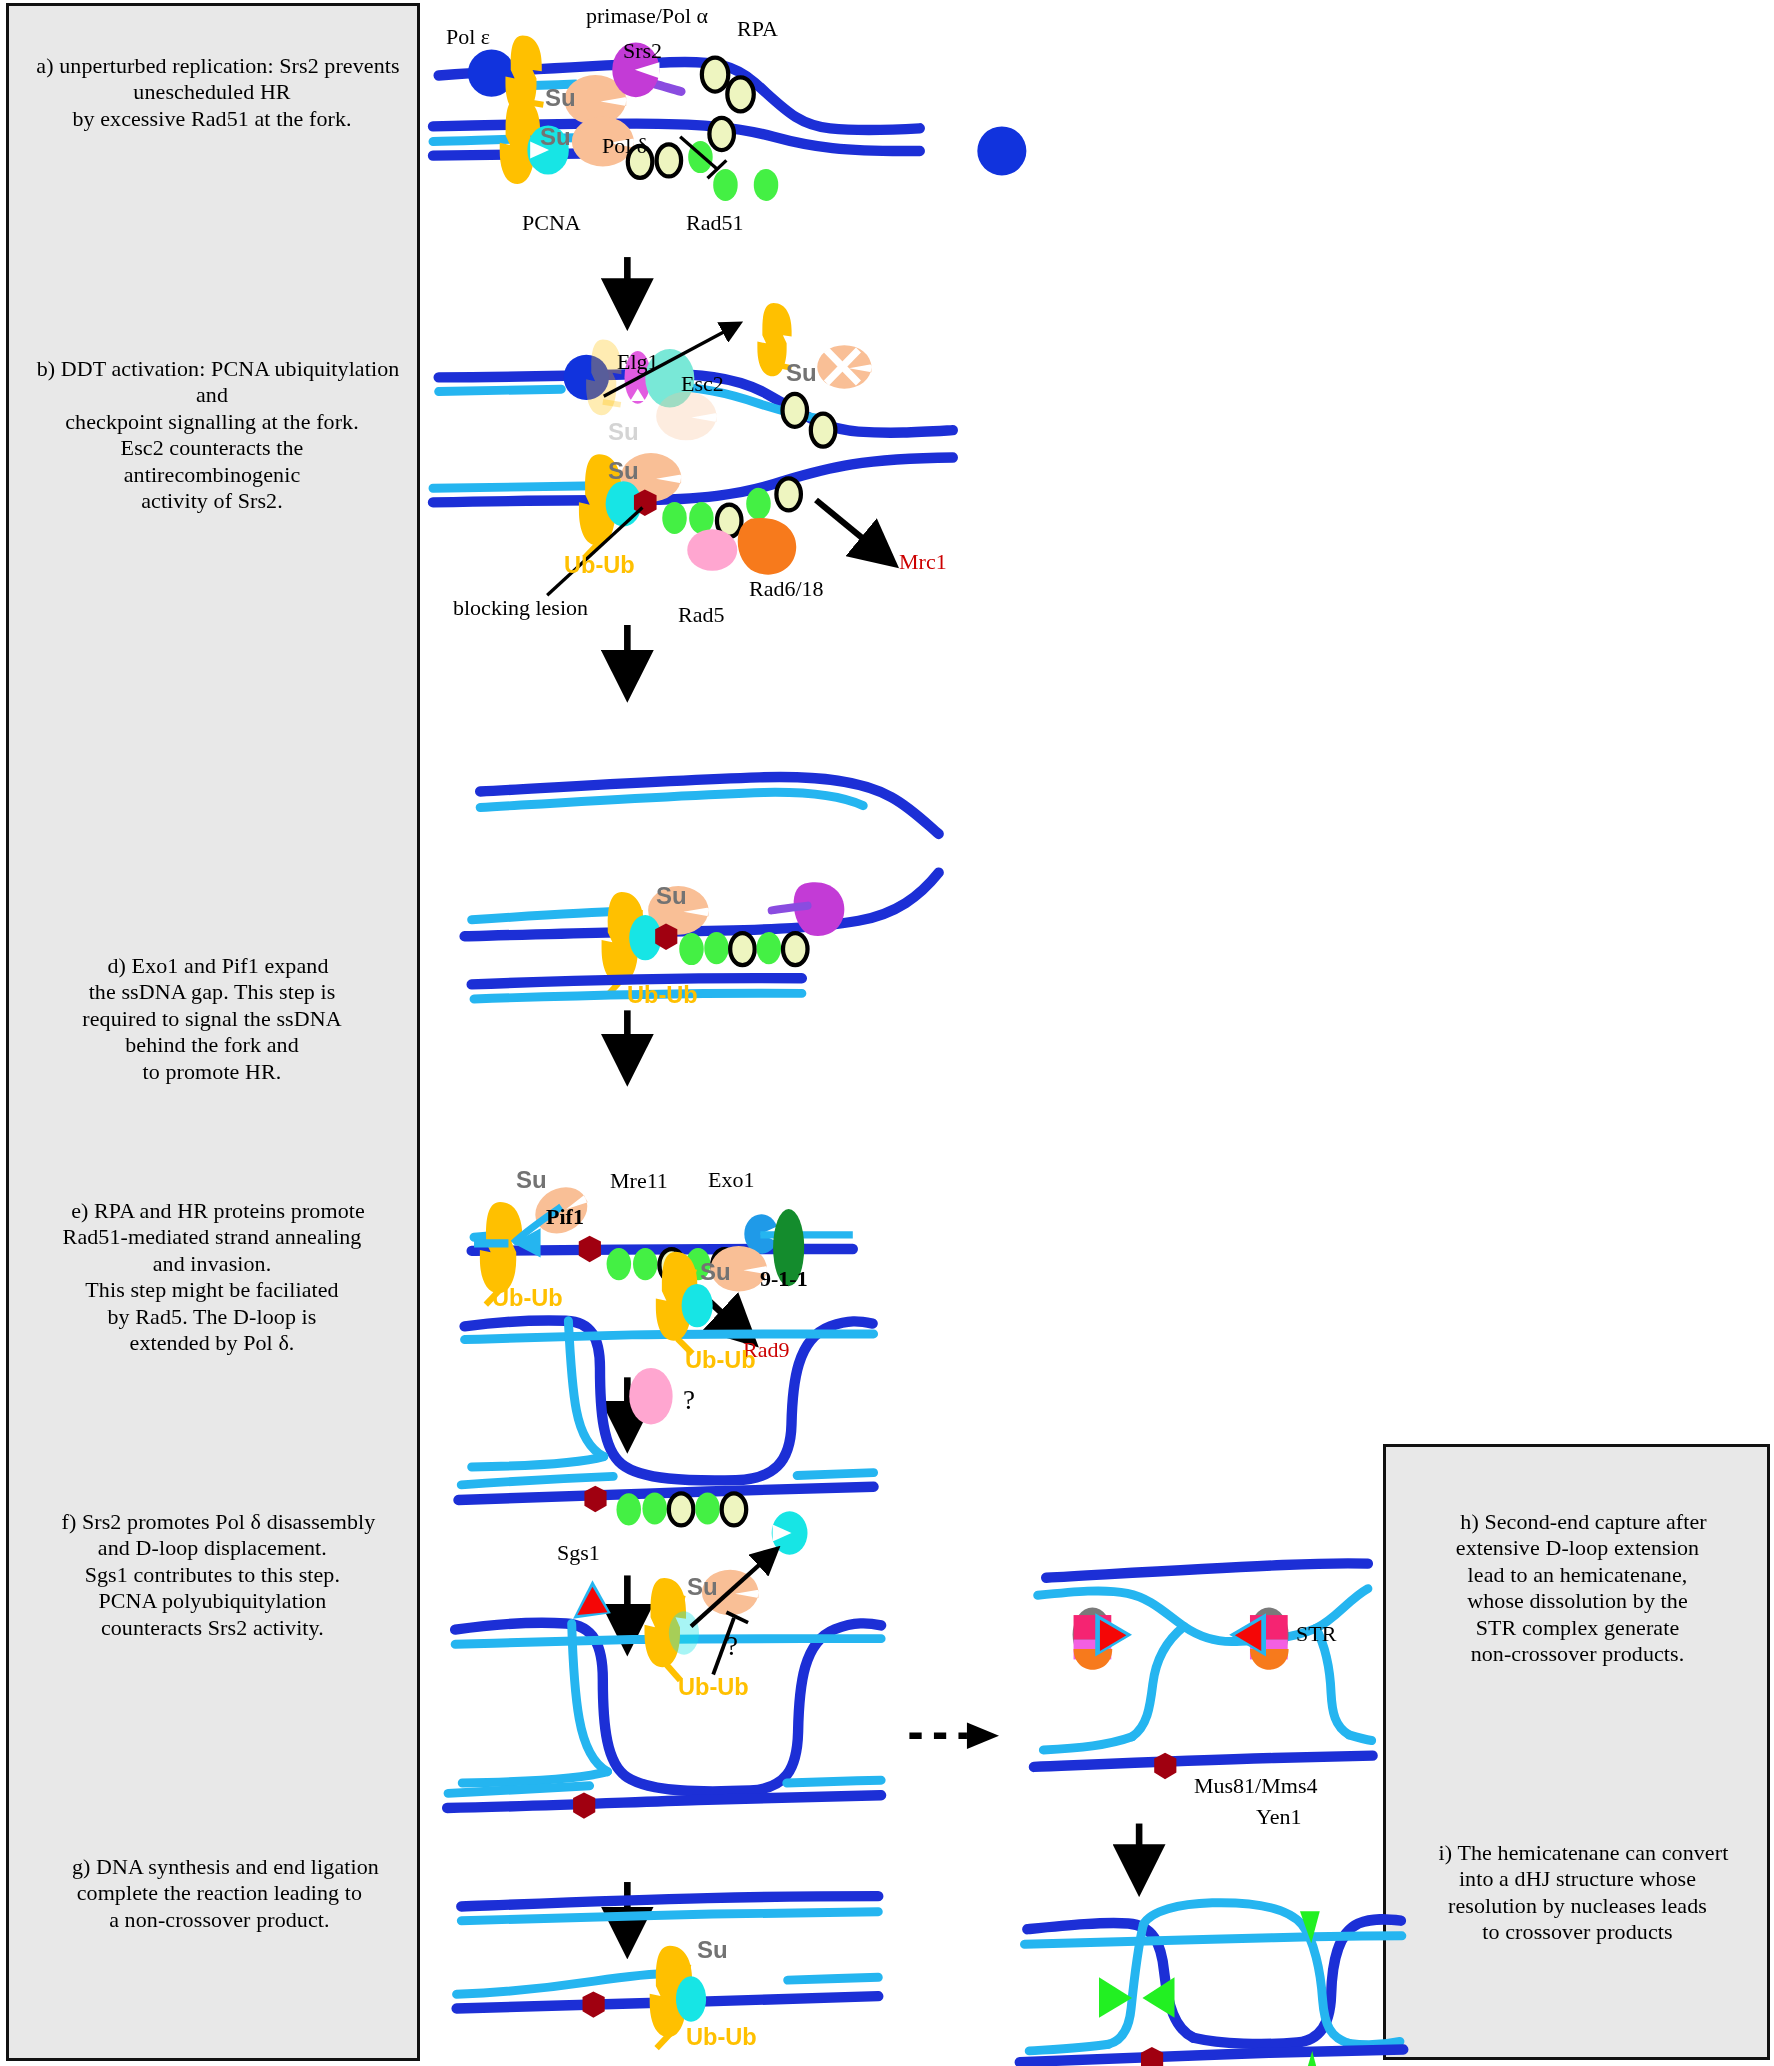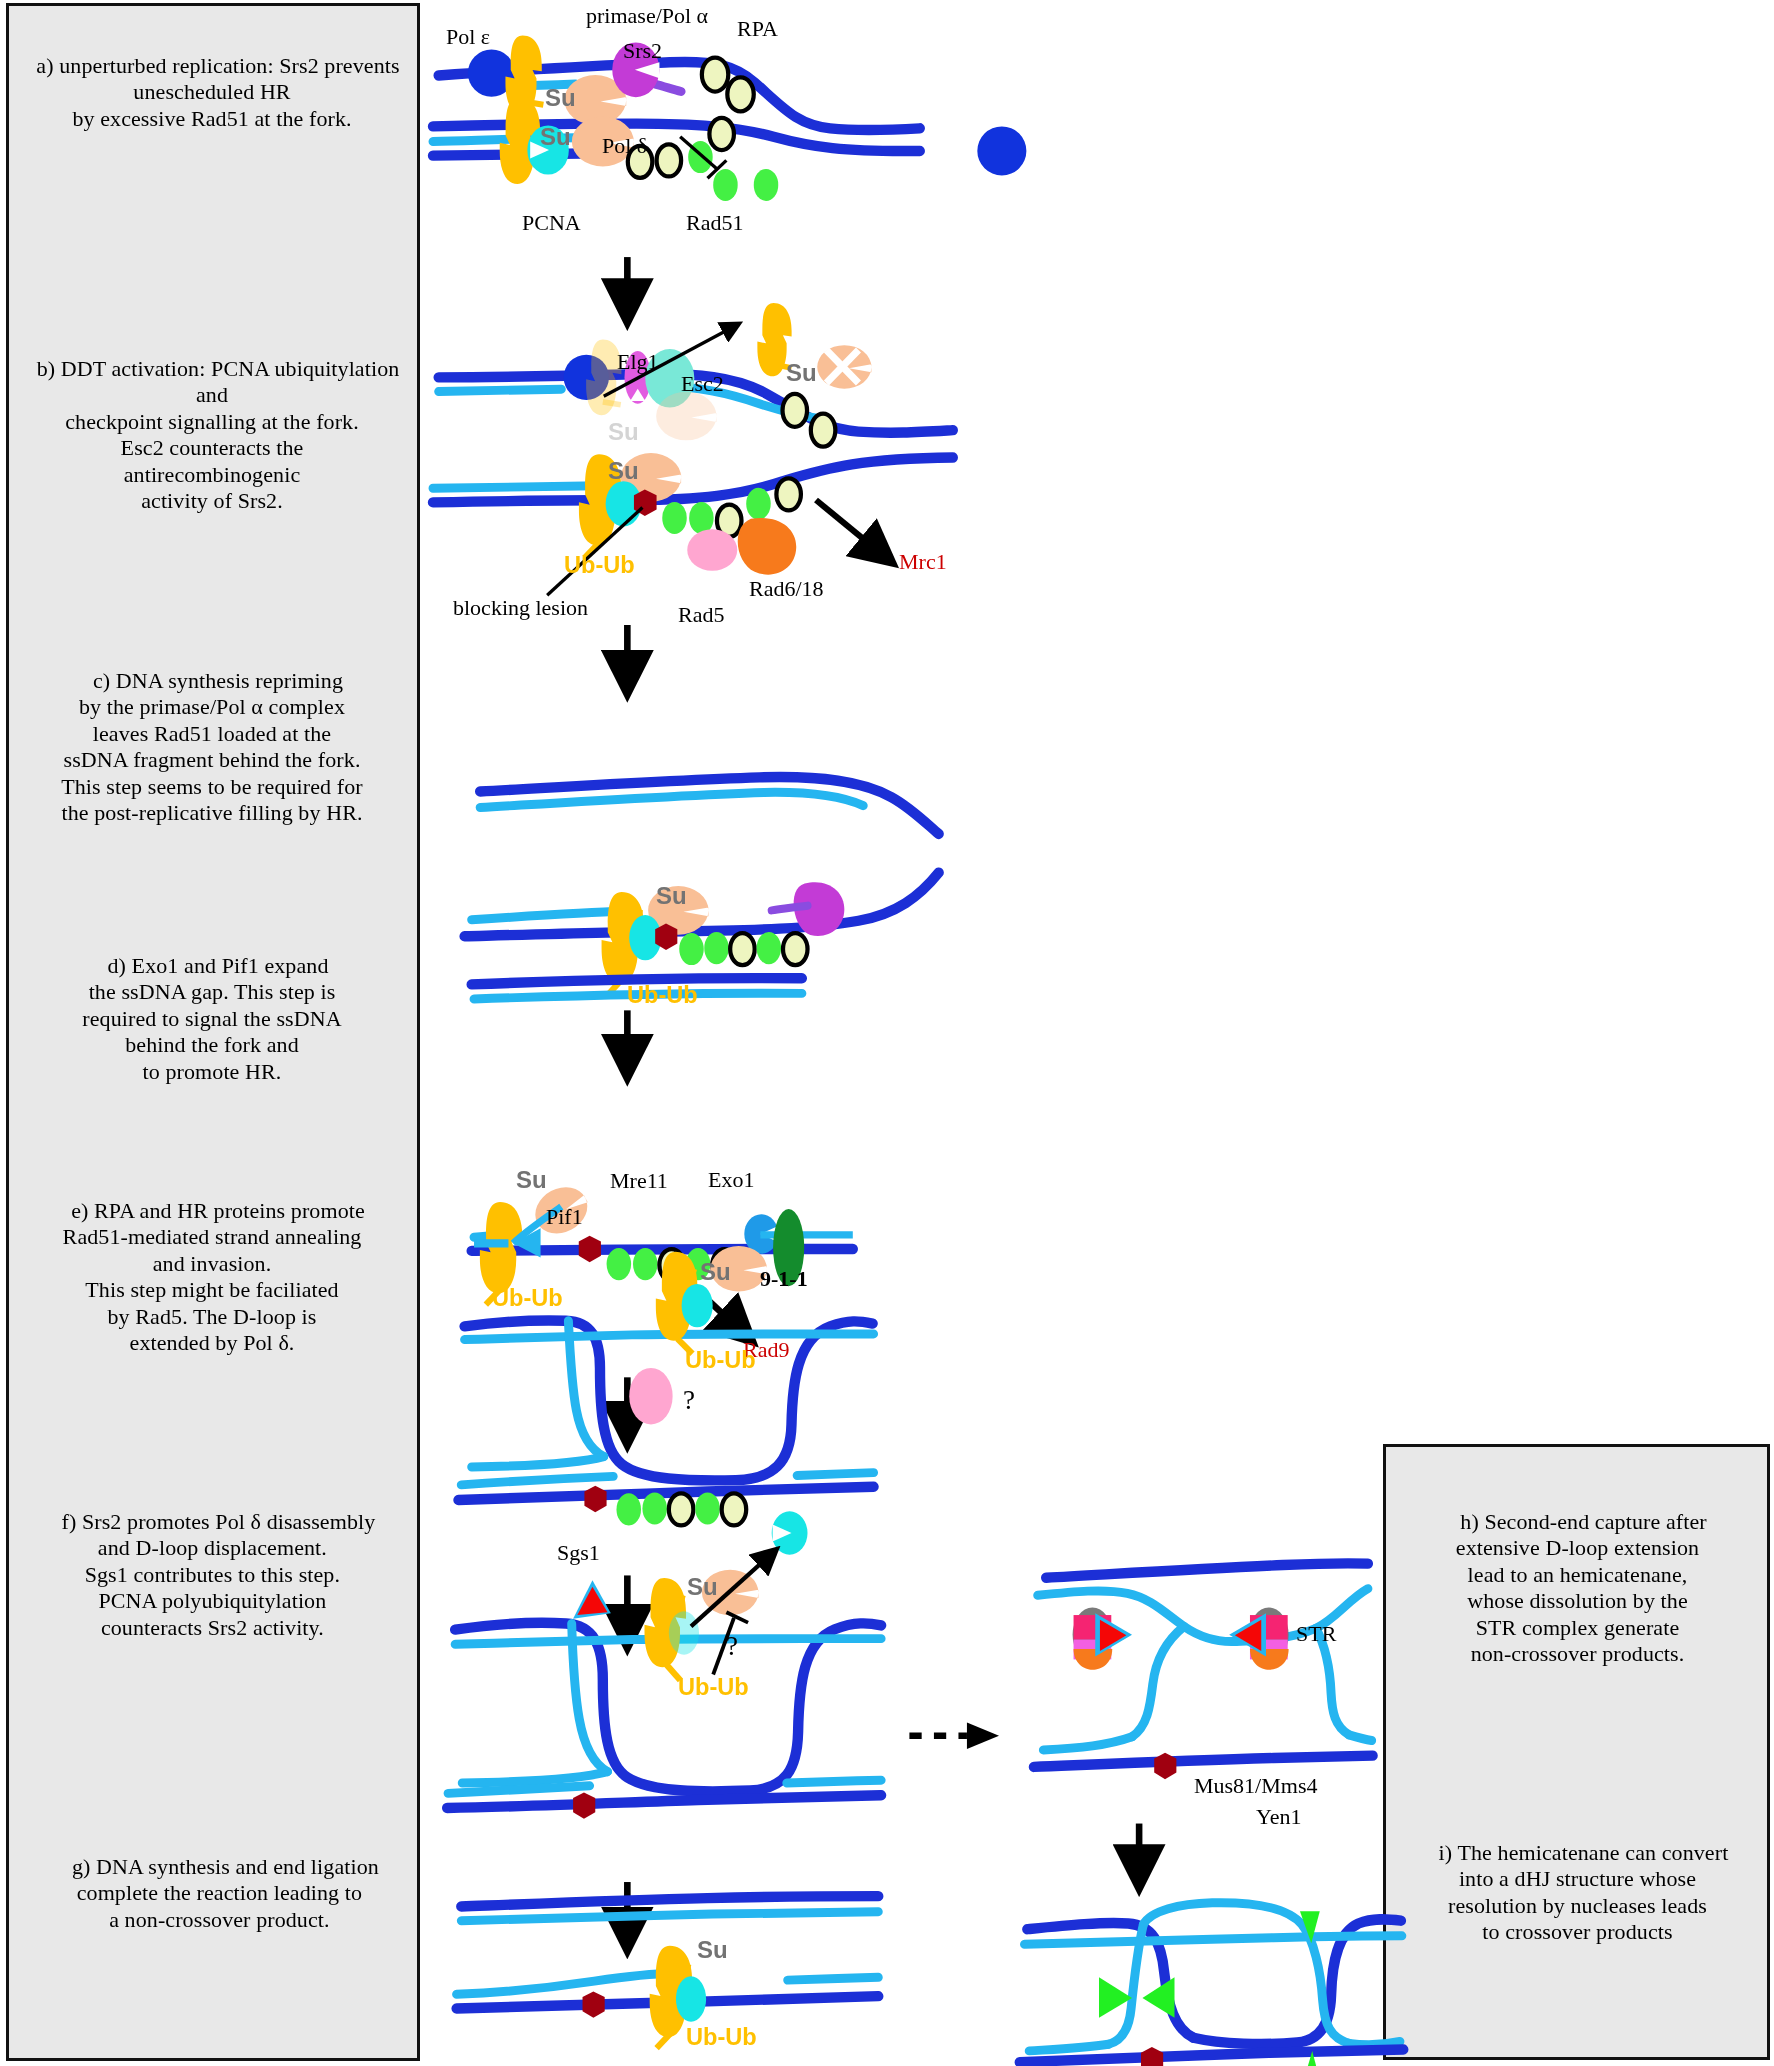--- a/index.html
+++ b/index.html
@@ -48,28 +48,20 @@
 
   <div class="cap" style="left:14px;top:356px;width:396px;">
     <b>b) DDT activation:</b>
     <span style="white-space:pre-line;">PCNA ubiquitylation and
 checkpoint signalling at the fork.
 Esc2 counteracts the
 antirecombinogenic
 activity of Srs2.</span>
   </div>
 
-  <div class="cap" style="left:14px;top:668px;width:396px;">
-    <b>c)</b><span style="white-space:pre-line;"> DNA synthesis repriming
-by the primase/Pol α complex
-leaves Rad51 loaded at the
-ssDNA fragment behind the fork.
-This step seems to be required for
-the post-replicative filling by HR.</span>
-  </div>
 
   <div class="cap" style="left:14px;top:953px;width:396px;">
     <b>d)</b><span style="white-space:pre-line;"> Exo1 and Pif1 expand
 the ssDNA gap. This step is
 required to signal the ssDNA
 behind the fork and
 to promote HR.</span>
   </div>
 
   <div class="cap" style="left:14px;top:1198px;width:396px;">
@@ -519,21 +511,21 @@
   <div class="lbl ub" style="left:564px;top:554px;">Ub-Ub</div>
   <div class="lbl" style="left:453px;top:597px;">blocking lesion</div>
   <div class="lbl" style="left:678px;top:604px;">Rad5</div>
   <div class="lbl" style="left:749px;top:578px;">Rad6/18</div>
   <div class="lbl red" style="left:899px;top:551px;">Mrc1</div>
 
   <div class="lbl su" style="left:656px;top:884px;">Su</div>
   <div class="lbl ub" style="left:627px;top:984px;">Ub-Ub</div>
 
   <div class="lbl su" style="left:516px;top:1168px;">Su</div>
-  <div class="lbl" style="left:546px;top:1206px;">Pif1</div>
+  <div class="lbl" style="left:546px;top:1206px;font-weight:bold;">Pif1</div>
   <div class="lbl" style="left:610px;top:1170px;">Mre11</div>
   <div class="lbl" style="left:708px;top:1169px;">Exo1</div>
   <div class="lbl" style="left:760px;top:1268px;font-weight:bold;">9-1-1</div>
   <div class="lbl ub" style="left:492px;top:1287px;">Ub-Ub</div>
   <div class="lbl red" style="left:743px;top:1339px;">Rad9</div>
 
   <div class="lbl su" style="left:700px;top:1260px;">Su</div>
   <div class="lbl ub" style="left:685px;top:1349px;">Ub-Ub</div>
   <div class="lbl q" style="left:683px;top:1387px;">?</div>
 

